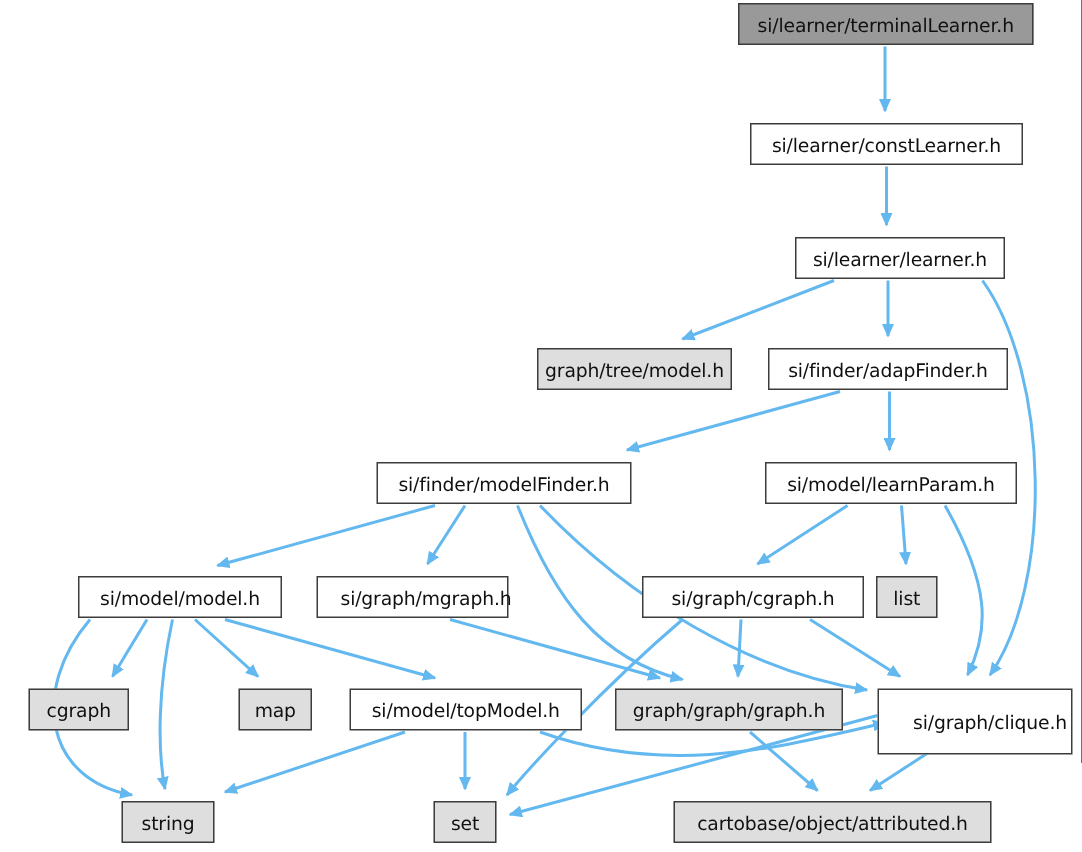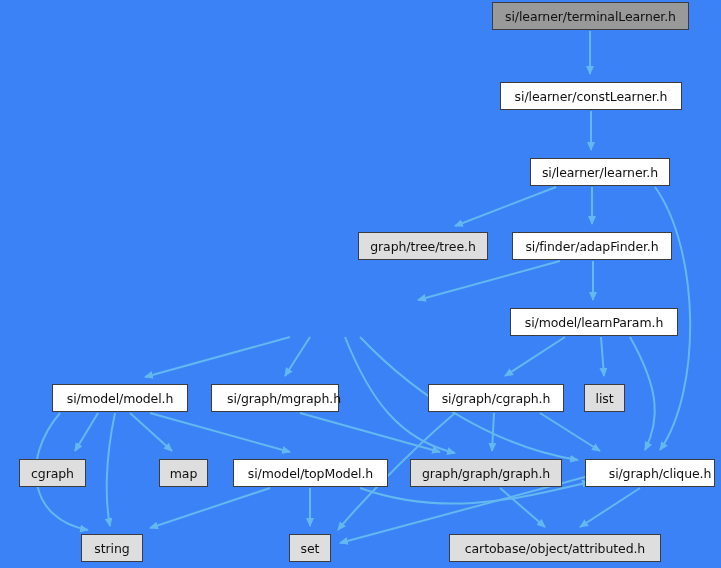--- a/index.html
+++ b/index.html
@@ -1,16 +1,16 @@
 <!DOCTYPE html>
 <html><head>
 <meta charset="utf-8">
 <style>
   html,body{margin:0;padding:0;background:#000;}
-  #stage{position:relative;width:721px;height:568px;background:#3b82f6;overflow:hidden;
+  #stage{position:relative;width:721px;height:568px;background:#ffffff;overflow:hidden;
          font-family:"DejaVu Sans","Liberation Sans",sans-serif;}
   #edges{position:absolute;left:0;top:0;width:721px;height:568px;}
   .node{position:absolute;box-sizing:border-box;display:flex;align-items:center;
         justify-content:center;border:1px solid #3c3c3c;font-size:12.5px;
         color:#101010;white-space:nowrap;letter-spacing:-0.1px;}
   .n-white{background:#ffffff;}
   .n-gray{background:#dedede;}
   .n-root{background:#999999;border-color:#3c3c3c;}
 </style>
 </head>
@@ -59,53 +59,56 @@
   <div class="node n-root" style="left:492px;top:2px;width:197px;height:28px;">
     <span>si/learner/terminalLearner.h</span>
   </div>
   <div class="node n-white" style="left:500px;top:82px;width:182px;height:28px;">
     <span>si/learner/constLearner.h</span>
   </div>
   <div class="node n-white" style="left:530px;top:158px;width:140px;height:28px;">
     <span>si/learner/learner.h</span>
   </div>
   <div class="node n-gray" style="left:358px;top:232px;width:130px;height:28px;">
-    <span>graph/tree/tree.h</span>
+    <span>graph/tree/model.h</span>
   </div>
   <div class="node n-white" style="left:512px;top:232px;width:160px;height:28px;">
     <span>si/finder/adapFinder.h</span>
+  </div>
+  <div class="node n-white" style="left:251px;top:308px;width:170px;height:28px;">
+    <span>si/finder/modelFinder.h</span>
   </div>
   <div class="node n-white" style="left:52px;top:384px;width:136px;height:28px;">
     <span>si/model/model.h</span>
   </div>
   <div class="node n-white" style="left:510px;top:308px;width:168px;height:28px;">
     <span>si/model/learnParam.h</span>
   </div>
   <div class="node n-white" style="left:211px;top:384px;width:128px;height:28px;padding-left:18px;">
     <span>si/graph/mgraph.h</span>
   </div>
-  <div class="node n-white" style="left:428px;top:384px;width:136px;height:28px;">
+  <div class="node n-white" style="left:428px;top:384px;width:148px;height:28px;">
     <span>si/graph/cgraph.h</span>
   </div>
   <div class="node n-gray" style="left:584px;top:384px;width:41px;height:28px;">
     <span>list</span>
   </div>
   <div class="node n-gray" style="left:19px;top:459px;width:67px;height:28px;">
     <span>cgraph</span>
   </div>
   <div class="node n-gray" style="left:159px;top:459px;width:49px;height:28px;">
     <span>map</span>
   </div>
   <div class="node n-white" style="left:233px;top:459px;width:155px;height:28px;text-align:center;">
     <span>si/model/topModel.h</span>
   </div>
   <div class="node n-gray" style="left:410px;top:459px;width:152px;height:28px;">
     <span>graph/graph/graph.h</span>
   </div>
-  <div class="node n-white" style="left:585px;top:459px;width:130px;height:28px;padding-left:20px;">
+  <div class="node n-white" style="left:585px;top:459px;width:130px;height:44px;padding-left:20px;">
     <span>si/graph/clique.h</span>
   </div>
   <div class="node n-gray" style="left:81px;top:534px;width:62px;height:28px;">
     <span>string</span>
   </div>
   <div class="node n-gray" style="left:289px;top:534px;width:42px;height:28px;">
     <span>set</span>
   </div>
   <div class="node n-gray" style="left:449px;top:534px;width:212px;height:28px;">
     <span>cartobase/object/attributed.h</span>

